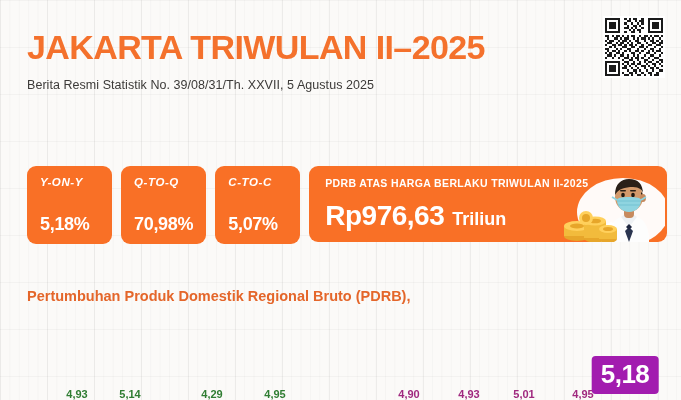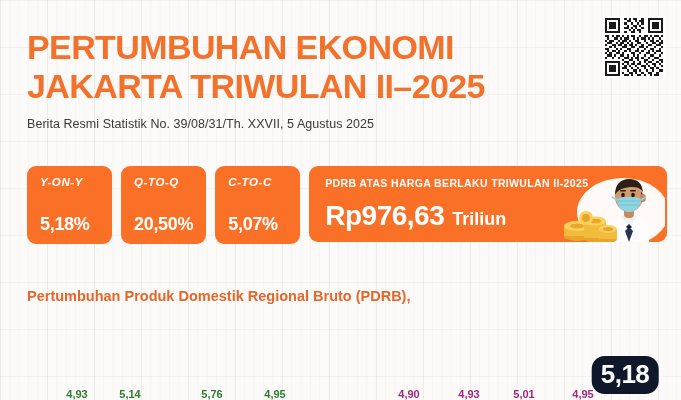--- a/index.html
+++ b/index.html
@@ -89,21 +89,21 @@
   }
   .chart-head-line em { font-style:italic; }
 
   .chart-area { position:absolute; left:0; top:352px; width:681px; height:48px; }
   .chart-labels { position:relative; width:681px; height:48px; }
   .dlabel {
     position:absolute; font-size:11px; font-weight:bold;
     white-space:nowrap; transform:translateX(-50%);margin-left:32px;
   }
   .badge-hilite {
-    position:absolute; background:#0f172a; border-radius:13px;
+    position:absolute; background:#a21caf; border-radius:4px;
     color:#ffffff; font-size:26px; font-weight:bold;
     padding:5px 9px 7px 9px; line-height:1;
     transform:translateX(-50%); letter-spacing:-0.5px;
   }
 </style>
 </head>
 <body>
 
 <div id="page">
 
@@ -305,35 +305,34 @@
           <rect x="13" y="27" width="1" height="1"></rect>
         <rect x="16" y="27" width="2" height="1"></rect>
           <rect x="19" y="27" width="1" height="1"></rect>
         <rect x="22" y="27" width="1" height="1"></rect>
           <rect x="24" y="27" width="2" height="1"></rect>
       </g>
     </svg>
   </div>
 
   <div class="header">
-    <div class="title-line">PERTUMBUHAN EKONOMI</div>
     <div class="title-line">JAKARTA TRIWULAN II–2025</div>
     <div class="subtitle">Berita Resmi Statistik No. 39/08/31/Th. XXVII, 5 Agustus 2025</div>
   </div>
 
   <div class="cards">
 
     <div class="card">
       <div class="card-label">Y-ON-Y</div>
       <div class="card-value">5,18%</div>
     </div>
 
     <div class="card">
       <div class="card-label">Q-TO-Q</div>
-      <div class="card-value">20,50%</div>
+      <div class="card-value">70,98%</div>
     </div>
 
     <div class="card">
       <div class="card-label">C-TO-C</div>
       <div class="card-value">5,07%</div>
     </div>
 
     <div class="card-wide">
       <div class="card-label">PDRB ATAS HARGA BERLAKU TRIWULAN II-2025</div>
       <div class="wide-value-row">
@@ -402,21 +401,21 @@
   </div>
 
   <div class="chart-head">
     <div class="chart-head-line">Pertumbuhan Produk Domestik Regional Bruto (PDRB),</div>
   </div>
 
   <div class="chart-area">
     <div class="chart-labels" id="chart-labels">
         <div class="dlabel" style="left: 45px; top: 36px; color: rgb(47, 125, 50);">4,93</div>
         <div class="dlabel" style="left: 98px; top: 36px; color: rgb(47, 125, 50);">5,14</div>
-        <div class="dlabel" style="left: 180px; top: 36px; color: rgb(47, 125, 50);">5,76</div>
+        <div class="dlabel" style="left: 180px; top: 36px; color: rgb(47, 125, 50);">4,29</div>
         <div class="dlabel" style="left: 243px; top: 36px; color: rgb(47, 125, 50);">4,95</div>
         <div class="dlabel" style="left: 377px; top: 36px; color: rgb(160, 41, 127);">4,90</div>
         <div class="dlabel" style="left: 437px; top: 36px; color: rgb(160, 41, 127);">4,93</div>
         <div class="dlabel" style="left: 492px; top: 36px; color: rgb(160, 41, 127);">5,01</div>
         <div class="dlabel" style="left: 551px; top: 36px; color: rgb(160, 41, 127);">4,95</div>
         <div class="badge-hilite" style="left: 625px; top: 4px;">5,18</div>
       </div>
   </div>
 
 </div>

